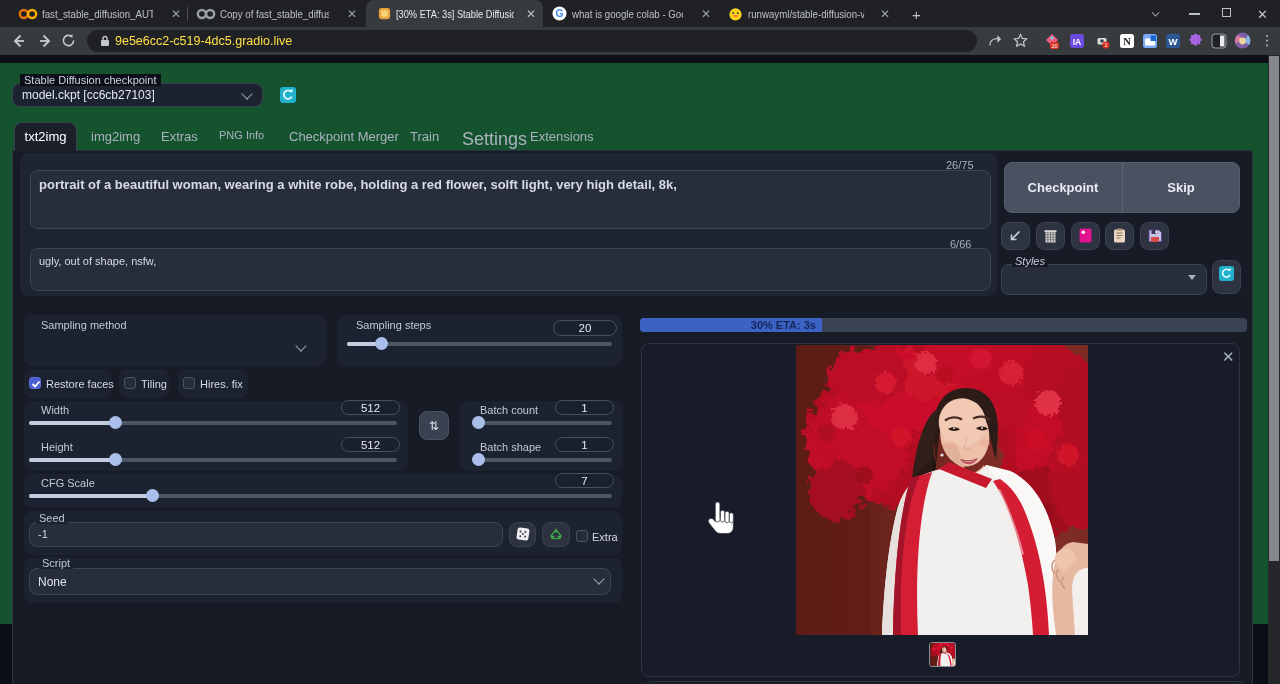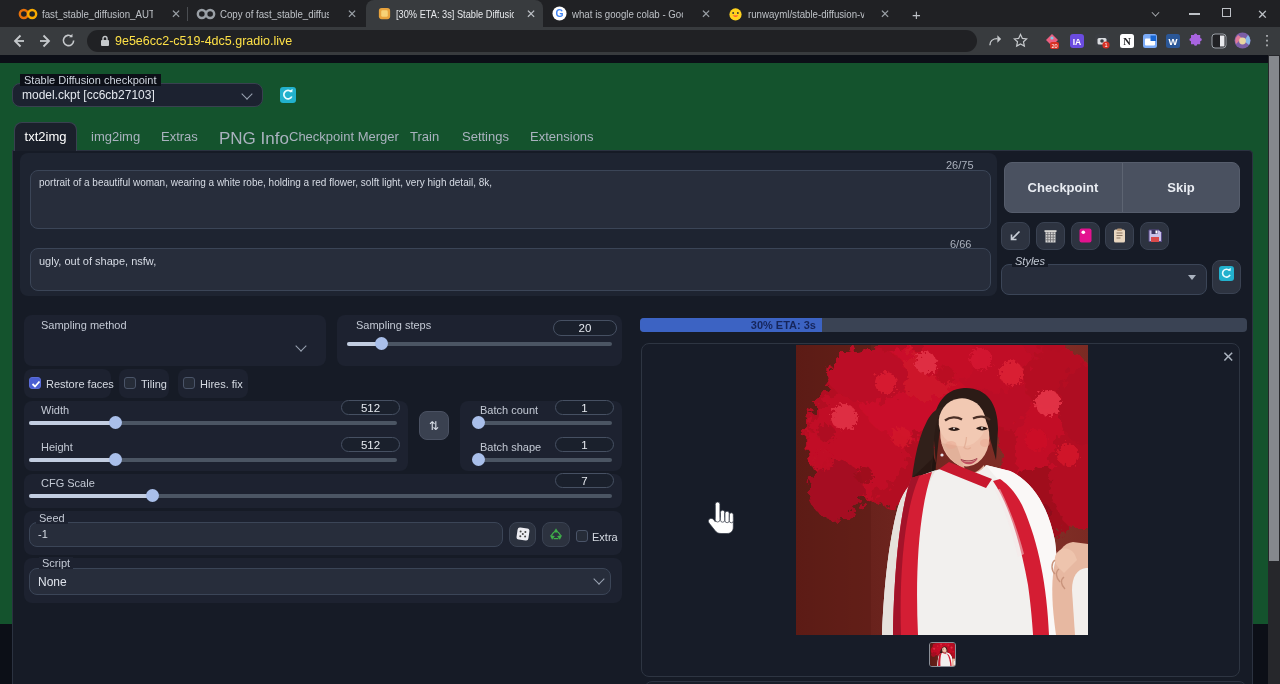--- a/index.html
+++ b/index.html
@@ -181,34 +181,34 @@
   <div class="abs" style="left:280px;top:24px;width:16px;height:16px;background:#22b1cd;border-radius:3px;">
     <svg width="16" height="16" viewBox="0 0 16 16">
         <path d="M11.8 9.5 a4.2 4.2 0 1 1 -0.6 -4.6" stroke="#eafcff" stroke-width="1.7" fill="none"></path>
         <path d="M12.6 2 l-0.3 3.6 -3.3 -1.5 z" fill="#eafcff"></path>
       </svg>
   </div>
 
   <div class="abs" style="left:14px;top:59px;width:63px;height:29px;background:#1b202b;border:1px solid #394150;border-bottom:none;border-radius:8px 8px 0 0;color:#fff;font-size:13px;text-align:center;line-height:28px;z-index:3;">txt2img</div>
   <div class="abs" style="top:66px;font-size:13px;color:#aab2bf;left:91px;">img2img</div>
   <div class="abs" style="top:66px;font-size:13px;color:#aab2bf;left:161px;">Extras</div>
-  <div class="abs" style="top:66px;font-size:17px;color:#aab2bf;left:219px;">PNG Info</div>
+  <div class="abs" style="top:66px;font-size:11px;color:#aab2bf;left:219px;">PNG Info</div>
   <div class="abs" style="top:66px;font-size:13px;color:#aab2bf;left:289px;">Checkpoint Merger</div>
   <div class="abs" style="top:66px;font-size:13px;color:#aab2bf;left:410px;">Train</div>
-  <div class="abs" style="top:66px;font-size:13px;color:#aab2bf;left:462px;">Settings</div>
+  <div class="abs" style="top:66px;font-size:18px;color:#aab2bf;left:462px;">Settings</div>
   <div class="abs" style="top:66px;font-size:13px;color:#aab2bf;left:530px;">Extensions</div>
 
   <div class="abs" style="left:12px;top:87px;width:1241px;height:600px;background:#161b26;border:1px solid #2b3240;border-radius:0 4px 4px 4px;z-index:1;"></div>
 
   <div class="abs" style="z-index:2;left:0;top:0;width:1268px;height:629px;">
 
     <div class="group" style="left:20px;top:90px;width:977px;height:143px;background:#1e2431;"></div>
     <div class="abs" style="left:946px;top:96px;color:#aab0bc;">26/75</div>
     <div class="input" style="left:30px;top:107px;width:961px;height:59px;">
-        <div style="padding:6px 8px;font-size:10px;">portrait of a beautiful woman, wearing a white robe, holding a red flower, solft light, very high detail, 8k,</div>
+        <div style="padding:6px 8px;font-size:13px;font-weight:bold;">portrait of a beautiful woman, wearing a white robe, holding a red flower, solft light, very high detail, 8k,</div>
       </div>
     <div class="abs" style="left:950px;top:175px;color:#aab0bc;">6/66</div>
     <div class="input" style="left:30px;top:185px;width:961px;height:43px;">
         <div style="padding:6px 8px;font-size:11px;">ugly, out of shape, nsfw,</div>
       </div>
 
     <div class="abs" style="left:1004px;top:99px;width:236px;height:51px;background:#4a5160;border:1px solid #565d6c;border-radius:8px;"></div>
     <div class="abs" style="left:1122px;top:100px;width:1px;height:49px;background:#5d6472;"></div>
     <div class="abs" style="left:1004px;top:117px;width:118px;text-align:center;color:#e9ecf2;font-size:13px;font-weight:bold;">Checkpoint</div>
     <div class="abs" style="left:1122px;top:117px;width:118px;text-align:center;color:#e9ecf2;font-size:13px;font-weight:bold;">Skip</div>

